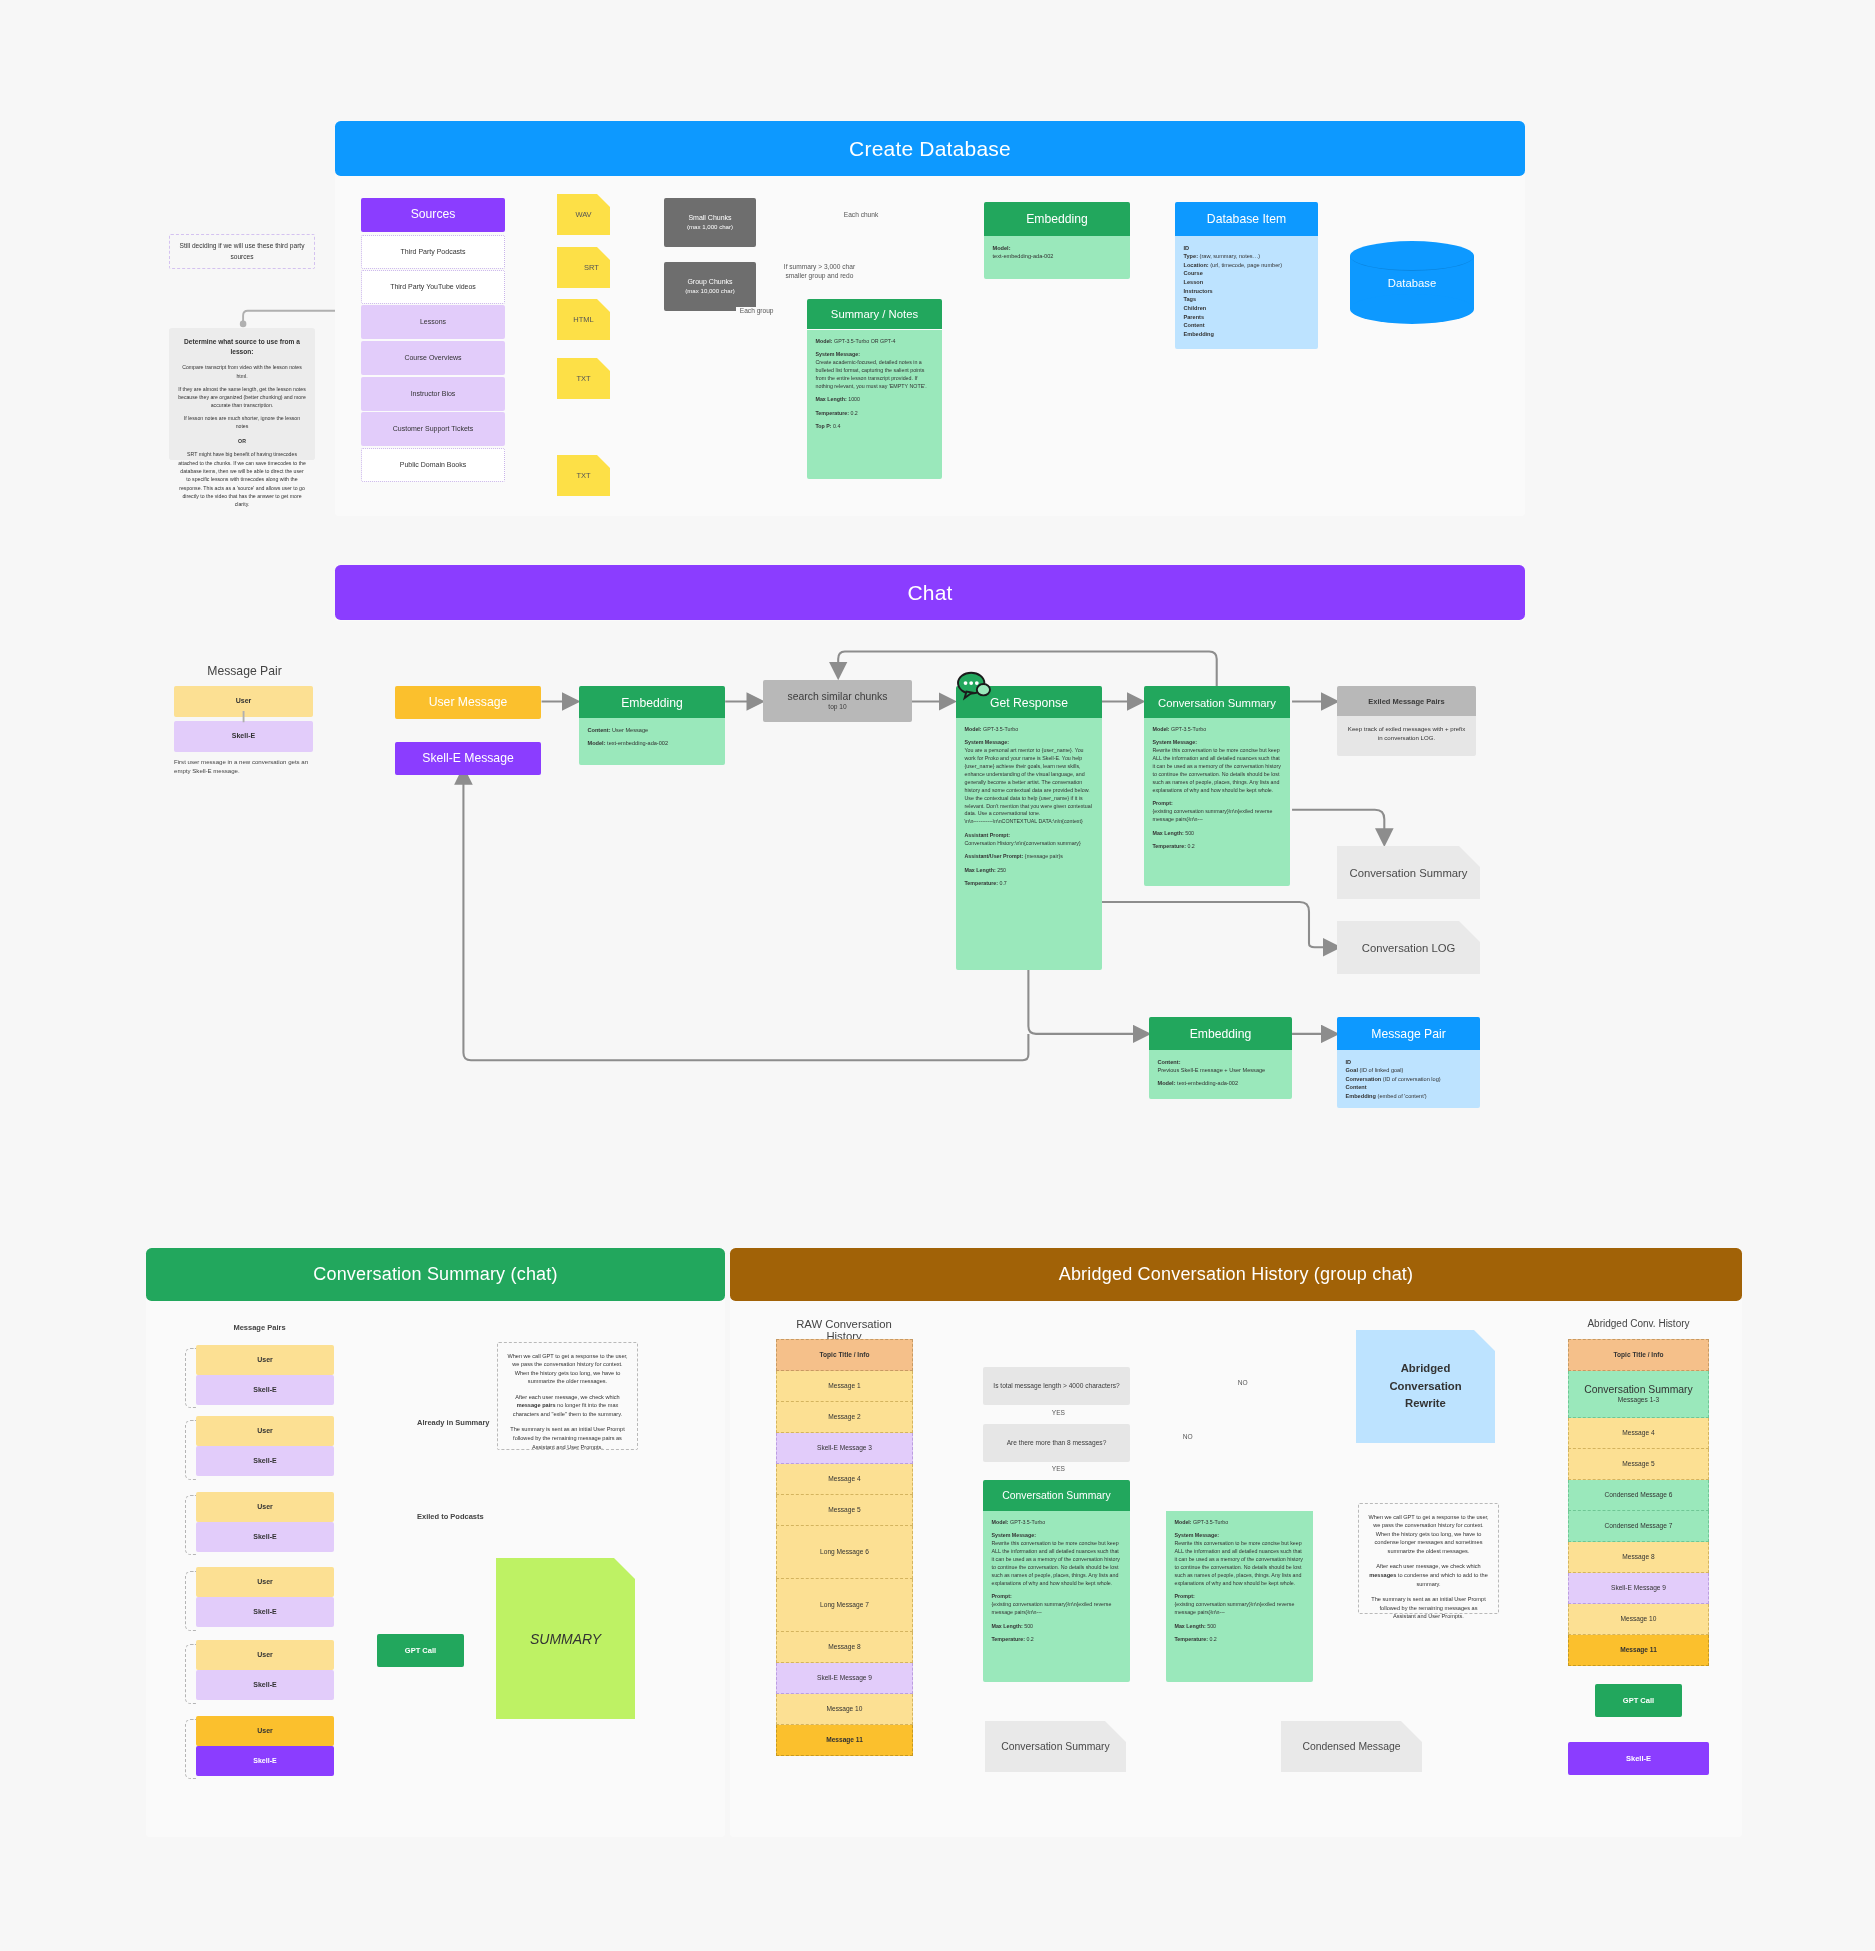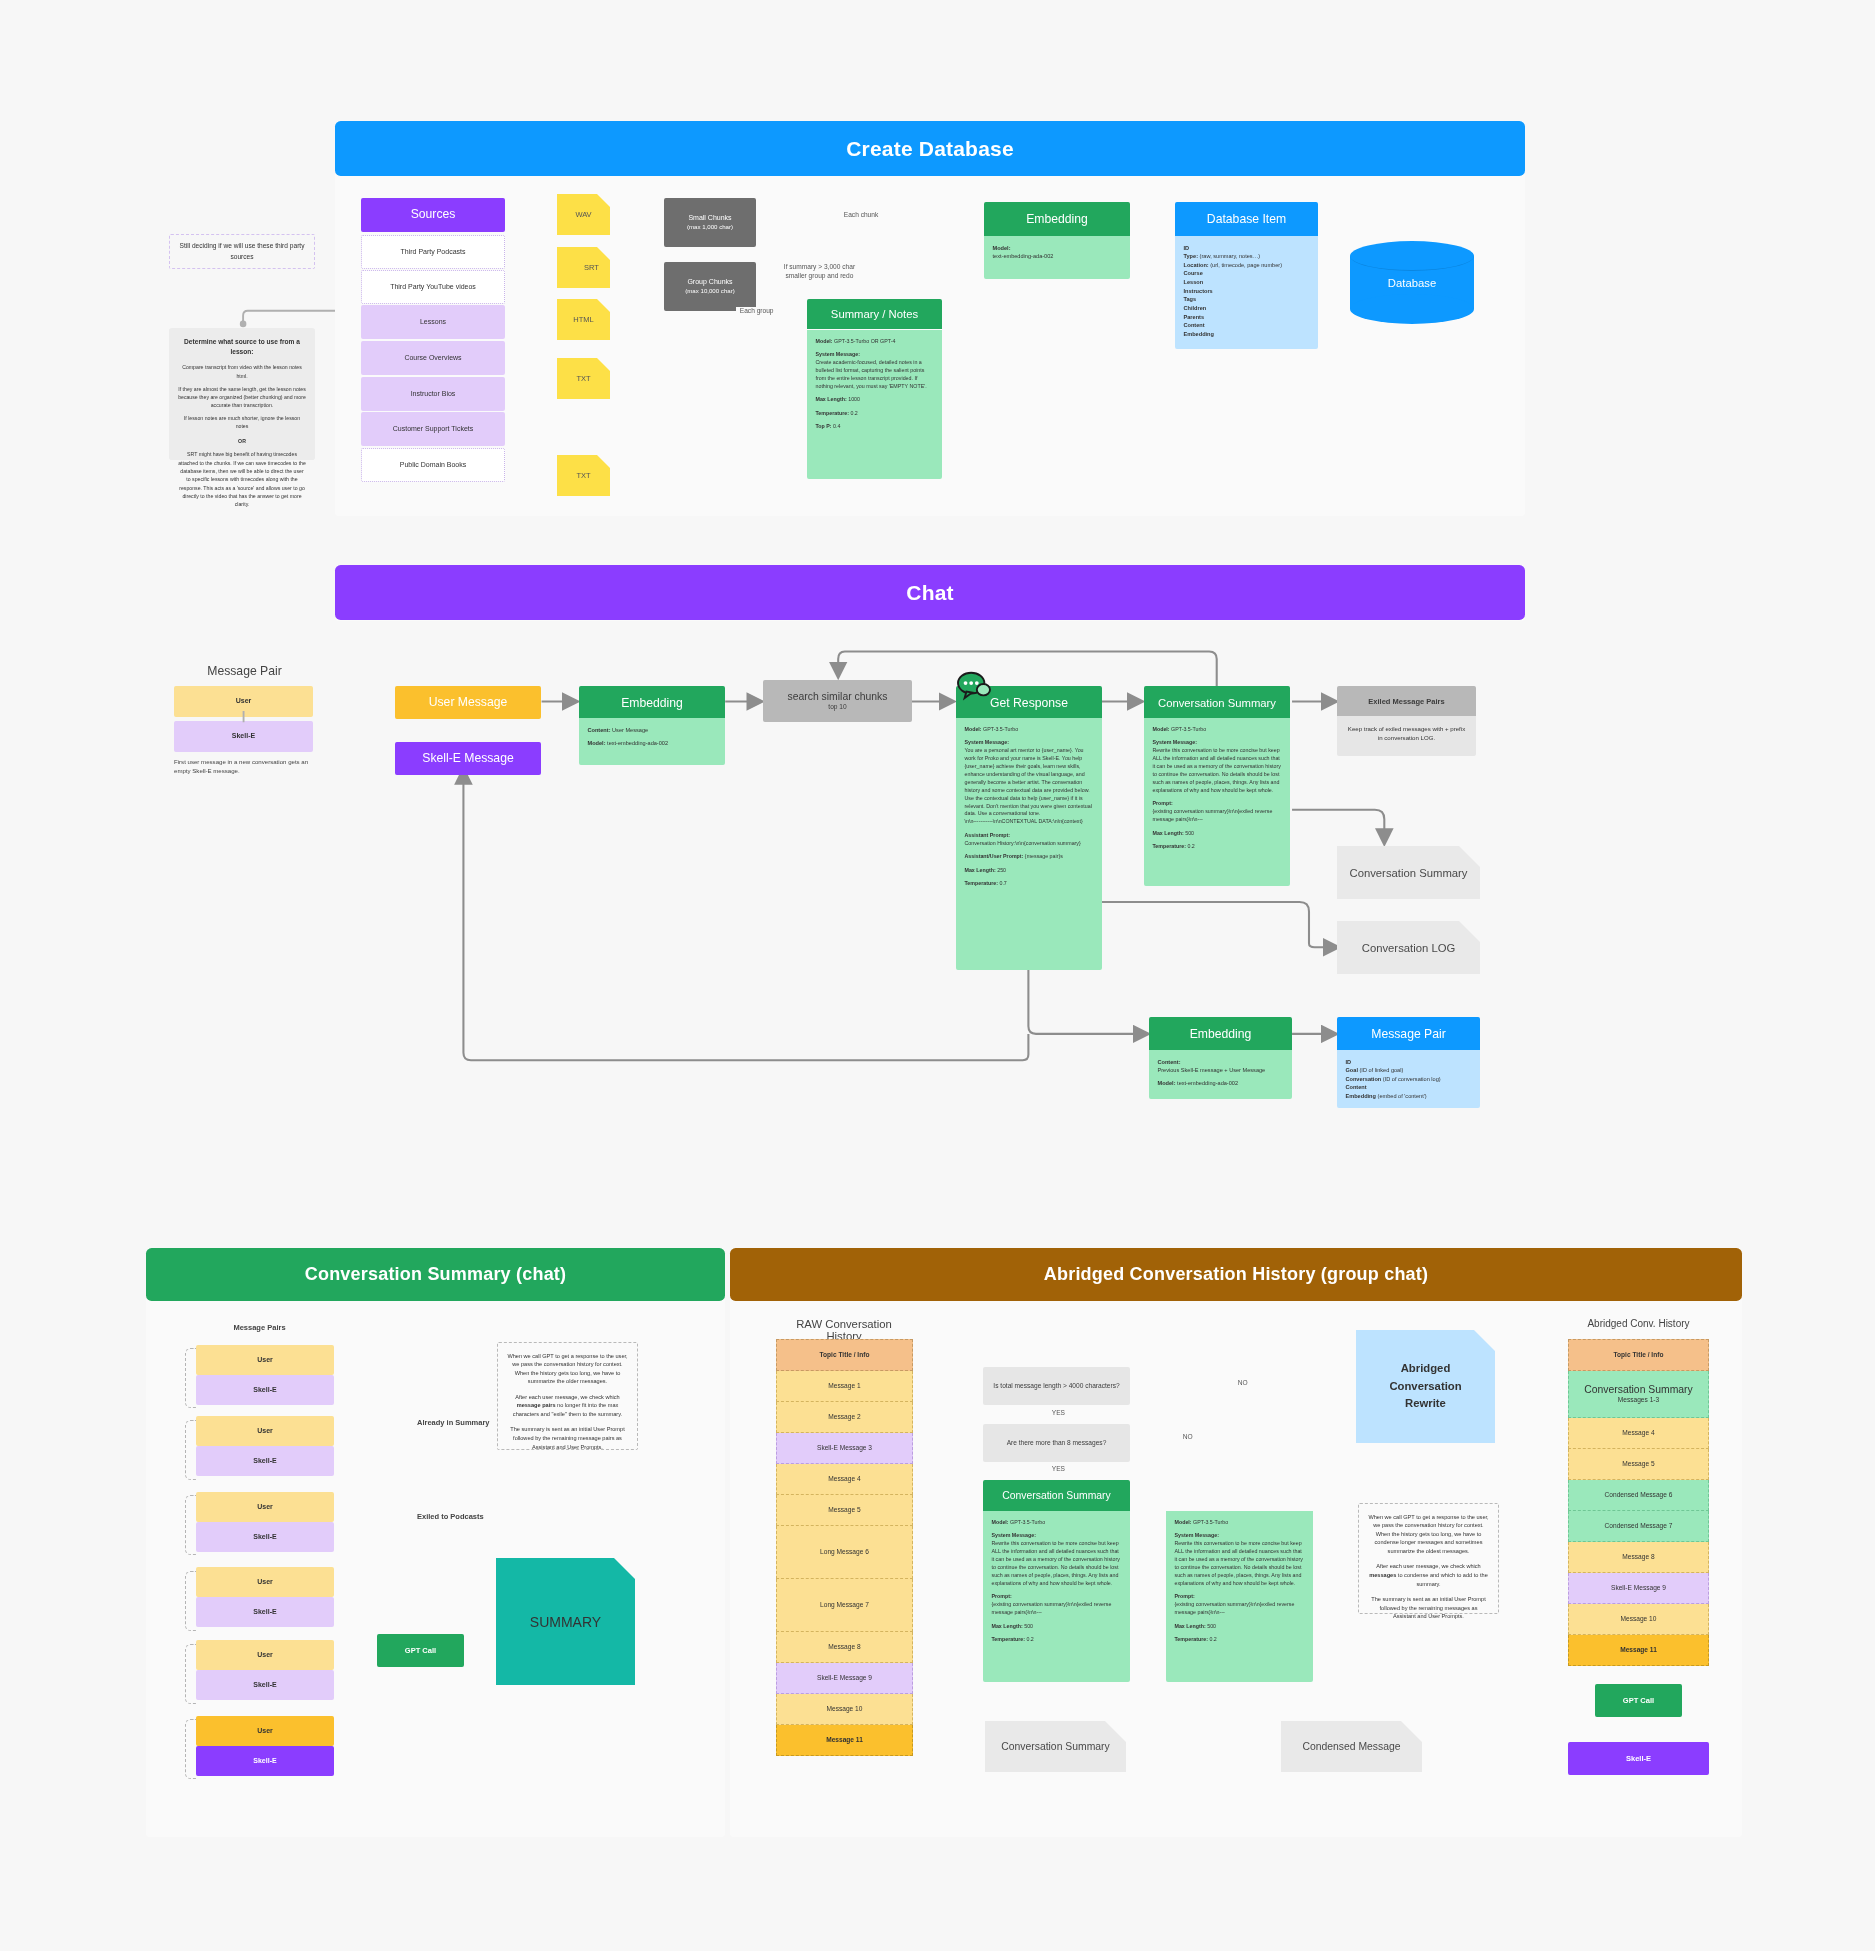--- a/index.html
+++ b/index.html
@@ -17,21 +17,21 @@
   
   .section-panel {
     position: absolute;
     background: #fafafa;
     border-radius: 3.8px;
   }
   .section-header {
     position: absolute;
     border-radius: 5.6px;
     display: flex; align-items: center; justify-content: center;
-    color: #fff; font-weight: bold; letter-spacing: 0.2px;
+    color: #fff; font-weight: normal; letter-spacing: 0.2px;
   }
 
   
   .node {
     position: absolute;
     display: flex; align-items: center; justify-content: center;
     text-align: center;
     border-radius: 1.9px;
     line-height: 1.25;
   }
@@ -549,21 +549,21 @@
 
   <div class="abs" style="left:417px; top:1418px; font-size:7.5px; font-weight:bold; color:#444;">
     <span>Already in Summary</span></div>
   <div class="abs" style="left:417px; top:1512px; font-size:7.5px; font-weight:bold; color:#444;">
     <span>Exiled to Podcasts</span></div>
 
   <div class="node" style="left:377px; top:1634px; width:87px; height:33px; background:#22a75d; color:#fff; font-size:7.5px; font-weight:bold;">
     <span>GPT Call</span>
     </div>
 
-  <div class="doc-lg" style="left:496px; top:1558px; width:139px; height:127px; background:#14b8a6; font-size:14px; color:#333;">
+  <div class="doc-lg" style="left:496px; top:1558px; width:139px; height:161px; background:#bef264; font-size:14px; color:#333;font-style:italic;">
     <span>SUMMARY</span>
     </div>
 
   <div class="note-dashed" style="left:497px; top:1342px; width:141px; height:108px; font-size:5.6px; padding:8.5px 9.4px;">
     <div style="margin-bottom:6.6px;">When we call GPT to get a response to the user, we pass the conversation history for context. When the history gets too long, we have to summarize the older messages.</div>
     <div style="margin-bottom:6.6px;">
       <span>After each user message, we check which </span><b>message pairs</b><span> no longer fit into the max characters and "exile" them to the summary.</span>
     </div>
     <div>The summary is sent as an initial User Prompt followed by the remaining message pairs as Assistant and User Prompts.</div>
   </div>

